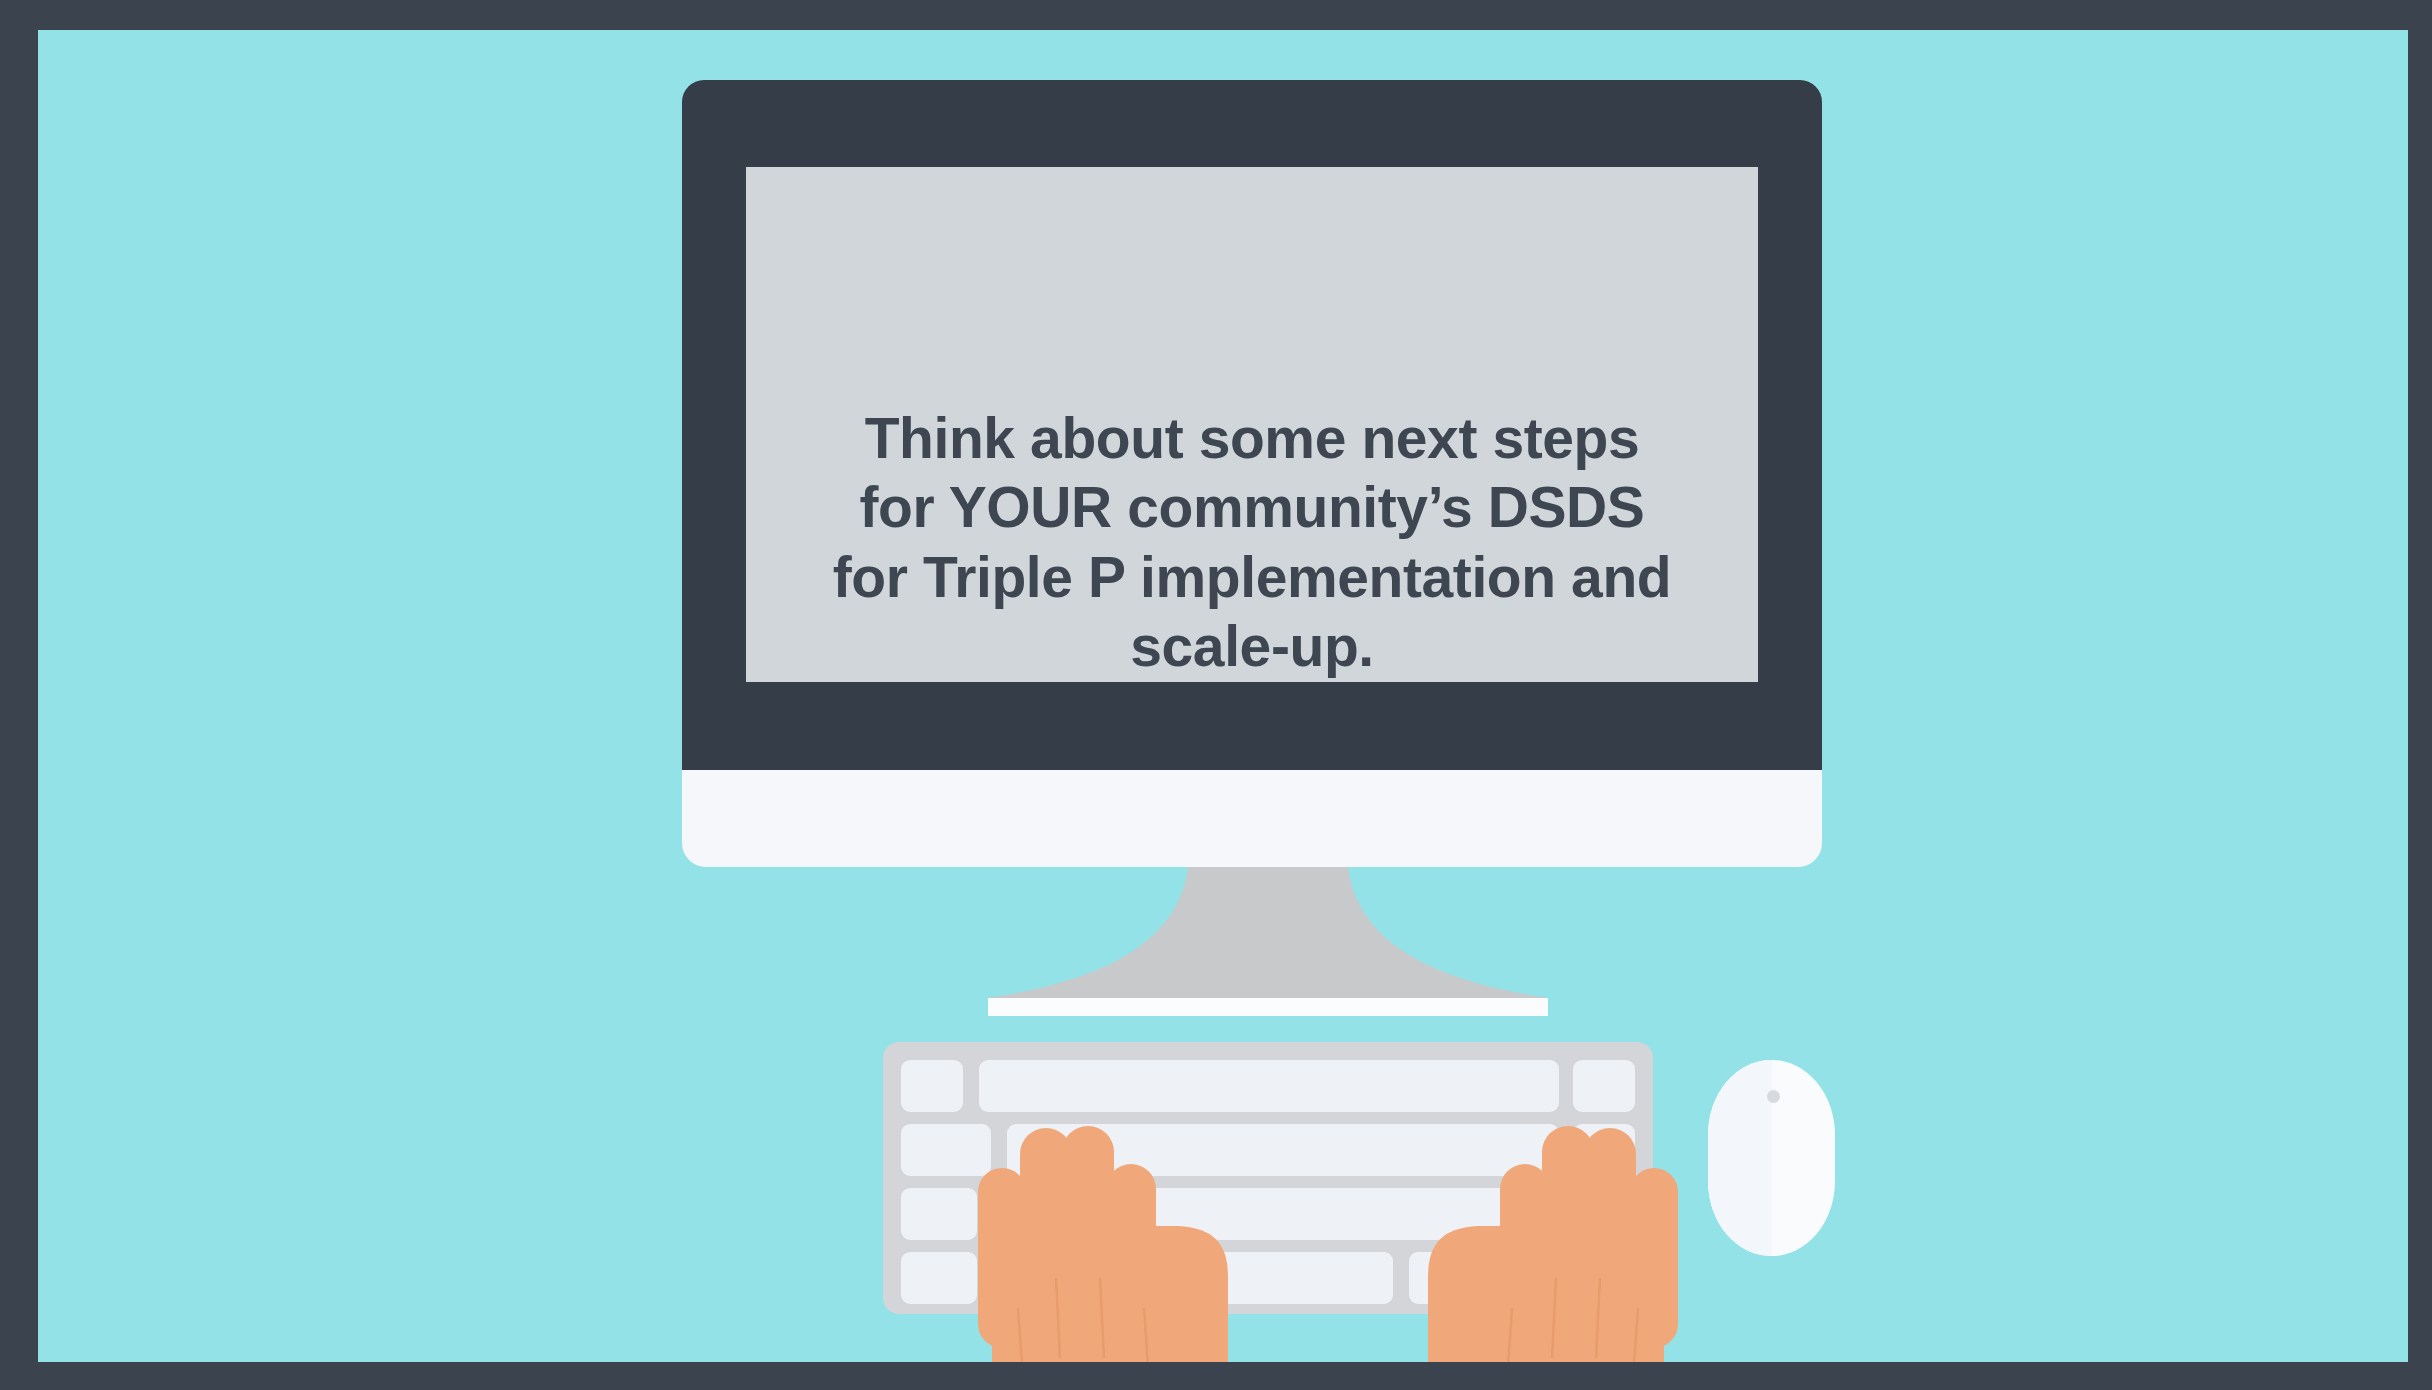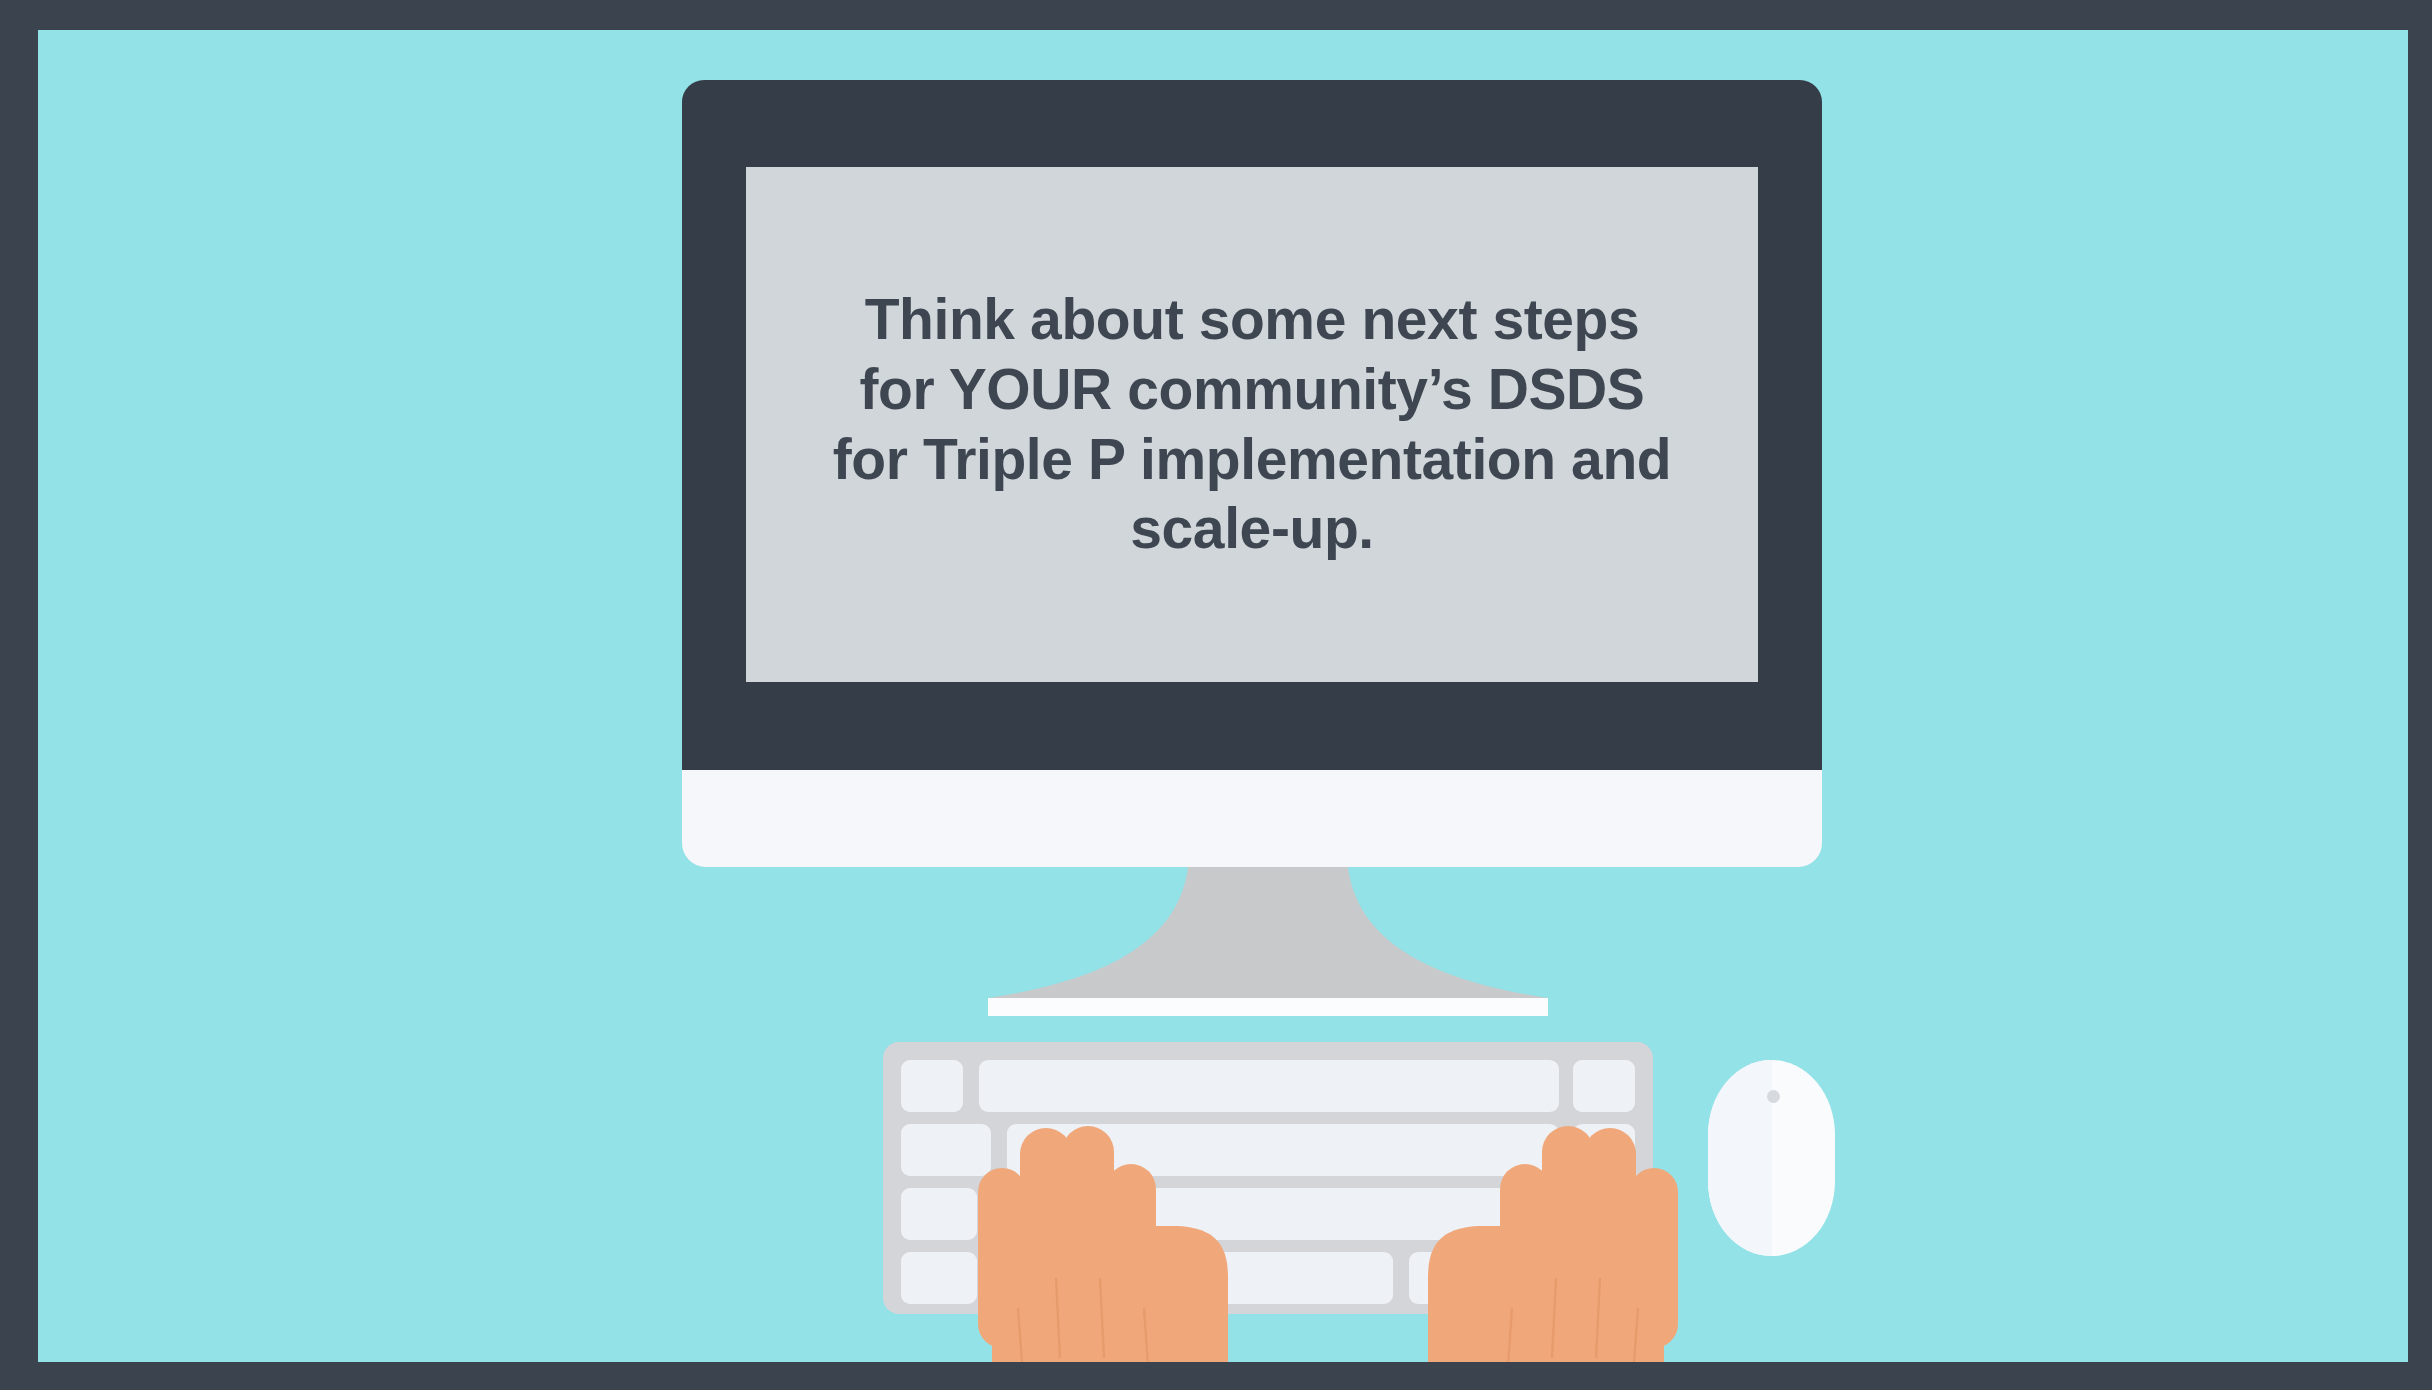--- a/index.html
+++ b/index.html
@@ -50,21 +50,21 @@
     border-radius: 22px 22px 0 0;
   }
   #monitor-screen {
     position: absolute;
     left: 64px;
     top: 87px;
     width: 1012px;
     height: 515px;
     background: #d1d6da;
     display: flex;
-    align-items: center;
+    align-items: flex-end;
     justify-content: center;
   }
   #screen-message {
     width: 860px;
     text-align: center;
     font-size: 57px;
     line-height: 1.22;
     font-weight: bold;
     color: #3e4751;
     letter-spacing: -0.4px;

